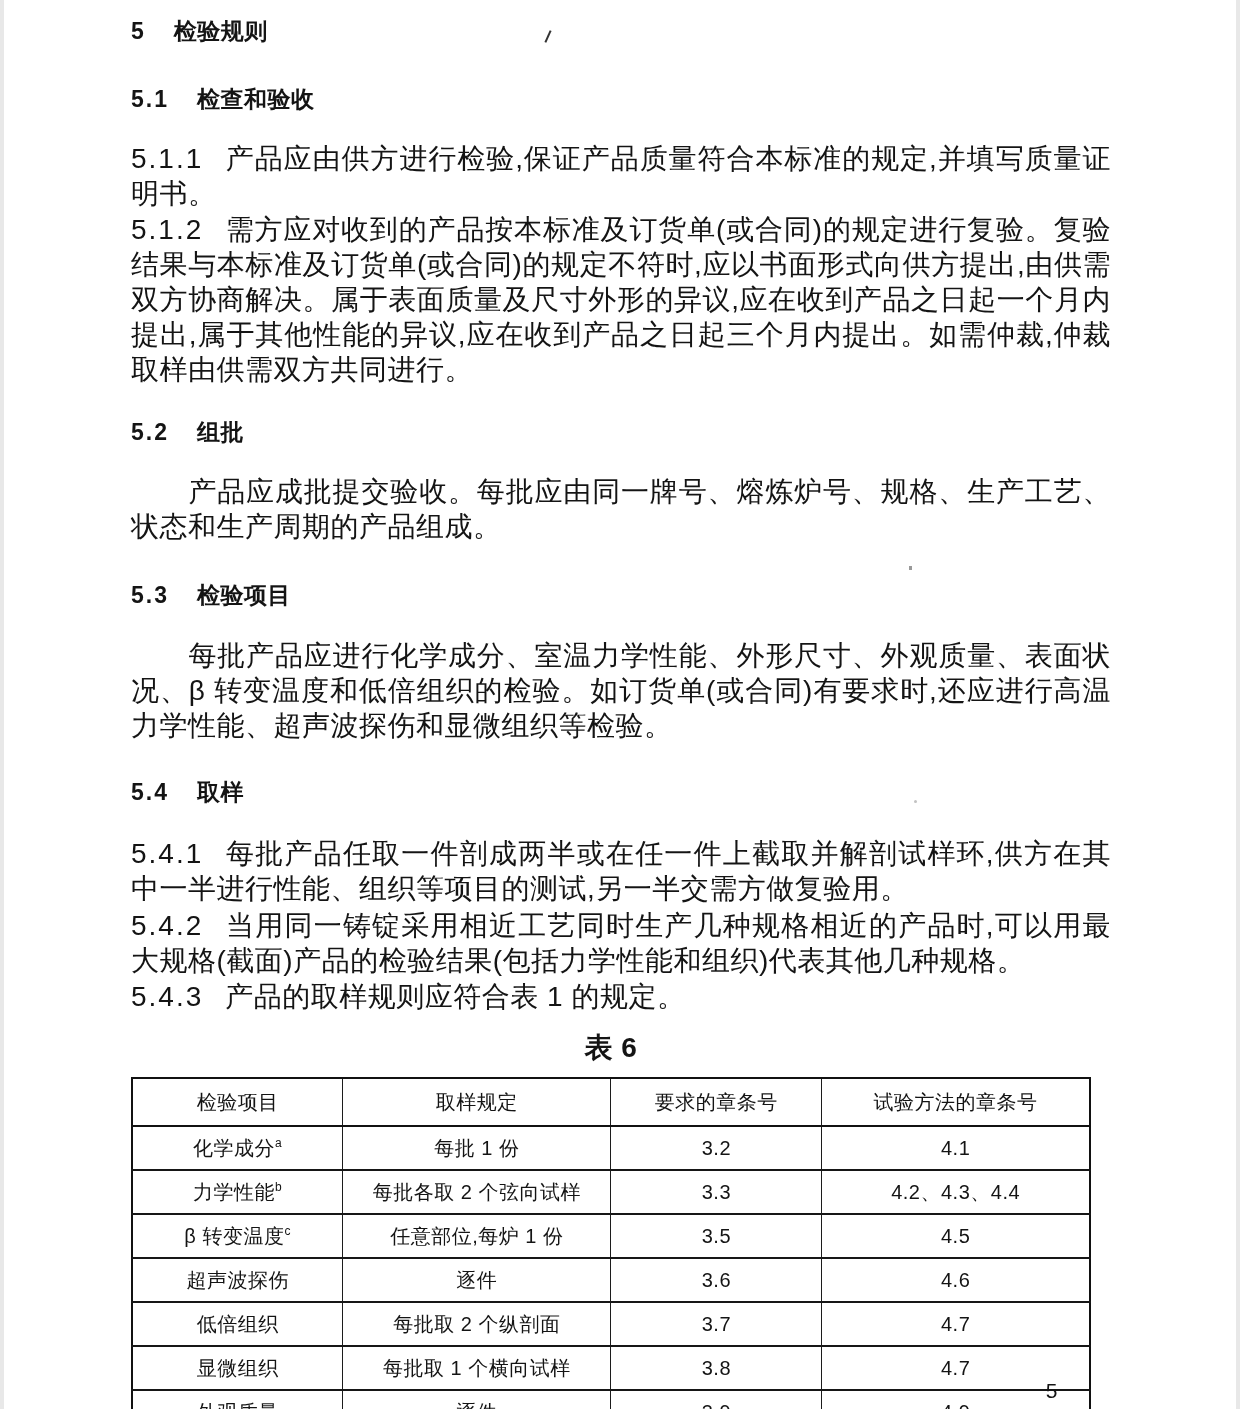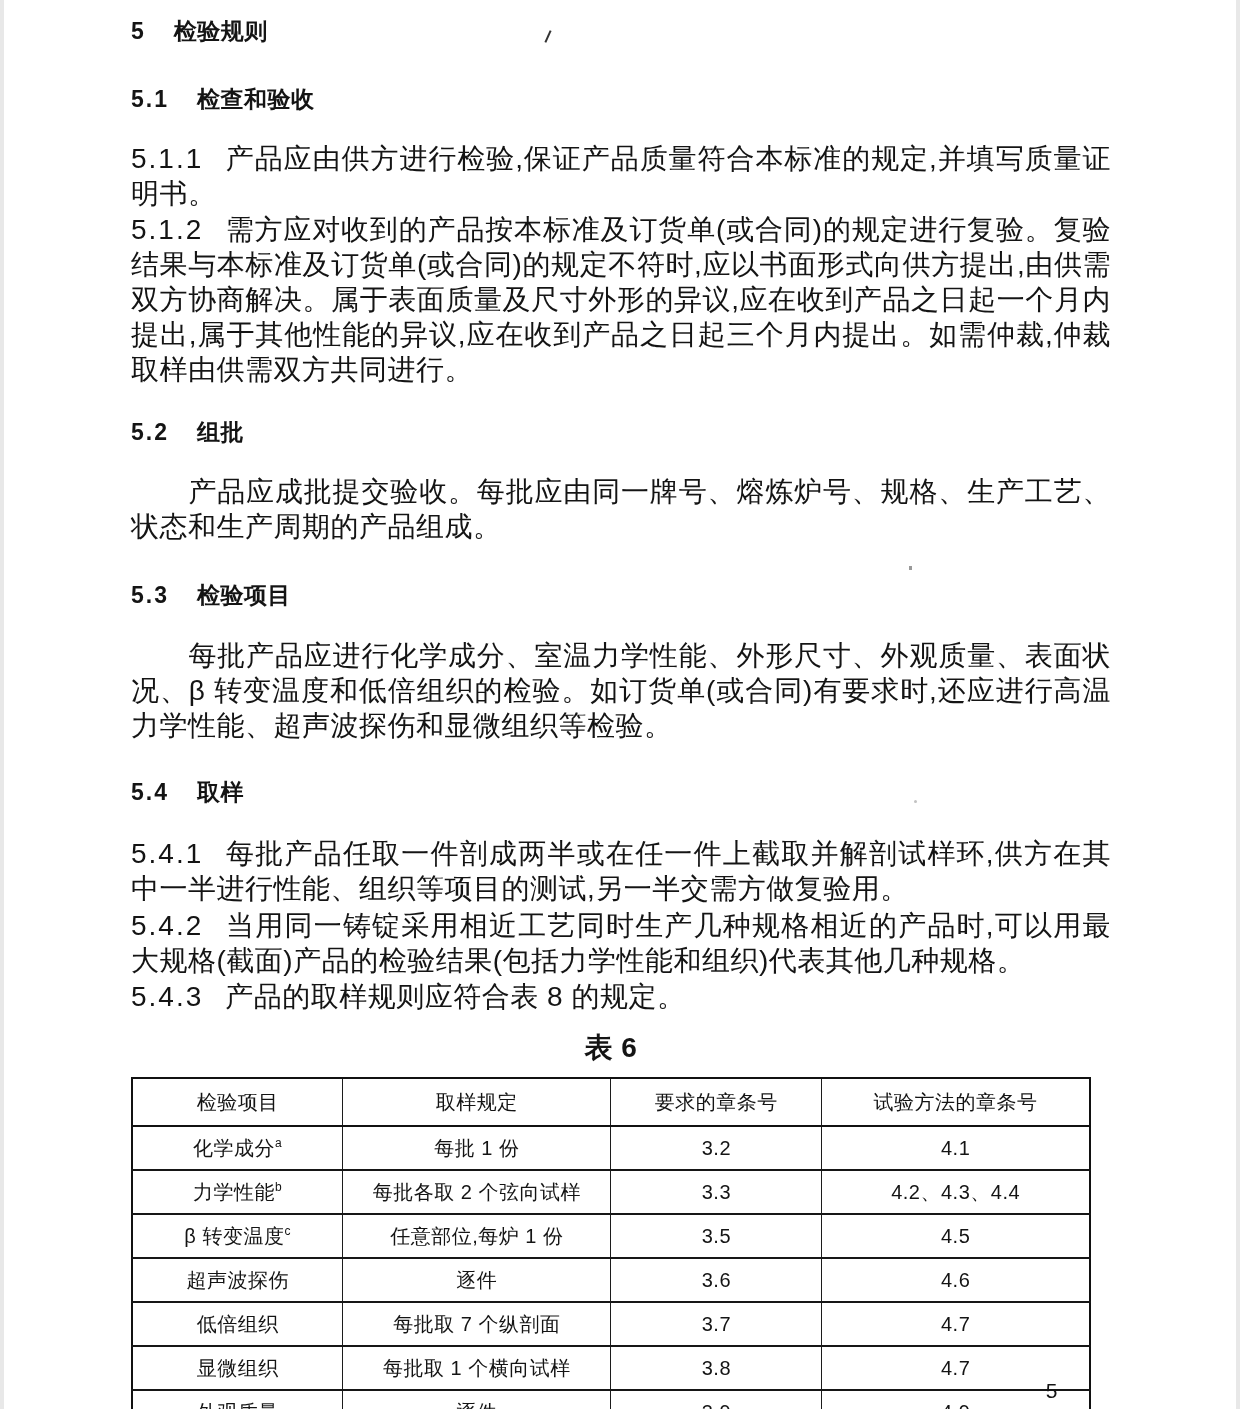--- a/index.html
+++ b/index.html
@@ -109,21 +109,21 @@
     <h2 class="h-sec" style="margin-top:36px;"><span class="num">5.3</span><span>检验项目</span></h2>
 
     <p class="para indent" style="margin-top:27px;"><span>每批产品应进行化学成分、室温力学性能、外形尺寸、外观质量、表面状况、β 转变温度和低倍组织的检验。如订货单(或合同)有要求时,还应进行高温力学性能、超声波探伤和显微组织等检验。</span></p>
 
     <h2 class="h-sec" style="margin-top:34px;"><span class="num">5.4</span><span>取样</span></h2>
 
     <p class="para" style="margin-top:28px;"><span class="num">5.4.1</span><span>每批产品任取一件剖成两半或在任一件上截取并解剖试样环,供方在其中一半进行性能、组织等项目的测试,另一半交需方做复验用。</span></p>
 
     <p class="para" style="margin-top:2px;"><span class="num">5.4.2</span><span>当用同一铸锭采用相近工艺同时生产几种规格相近的产品时,可以用最大规格(截面)产品的检验结果(包括力学性能和组织)代表其他几种规格。</span></p>
 
-    <p class="para" style="margin-top:1px;"><span class="num">5.4.3</span><span>产品的取样规则应符合表 8 的规定。</span></p>
+    <p class="para" style="margin-top:1px;"><span class="num">5.4.3</span><span>产品的取样规则应符合表 1 的规定。</span></p>
 
     <p class="caption" style="margin-top:15px;">表 6</p>
 
     <table class="spec">
       <colgroup>
           <col class="c1">
           <col class="c2">
           <col class="c3">
           <col class="c4">
         </colgroup>
@@ -155,21 +155,21 @@
           <td>4.5</td>
         </tr>
         <tr>
           <td><span>超声波探伤</span><sup class="fn"></sup></td>
           <td>逐件</td>
           <td>3.6</td>
           <td>4.6</td>
         </tr>
         <tr>
           <td><span>低倍组织</span><sup class="fn"></sup></td>
-          <td>每批取 7 个纵剖面</td>
+          <td>每批取 2 个纵剖面</td>
           <td>3.7</td>
           <td>4.7</td>
         </tr>
         <tr>
           <td><span>显微组织</span><sup class="fn"></sup></td>
           <td>每批取 1 个横向试样</td>
           <td>3.8</td>
           <td>4.7</td>
         </tr>
         <tr>

